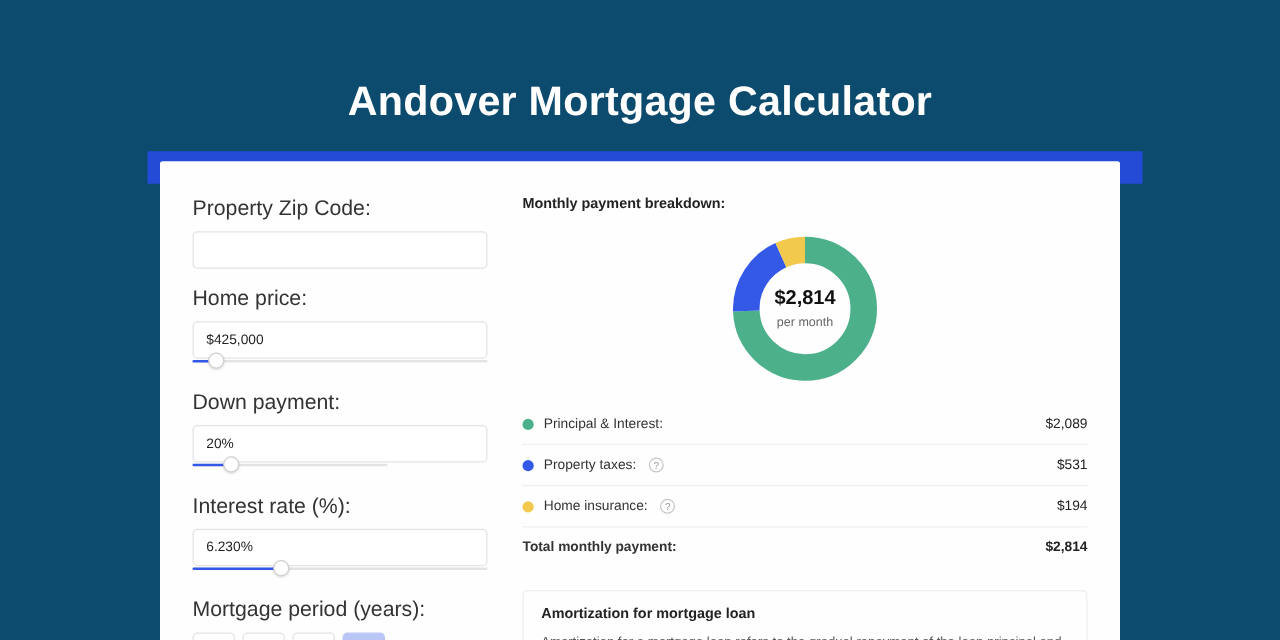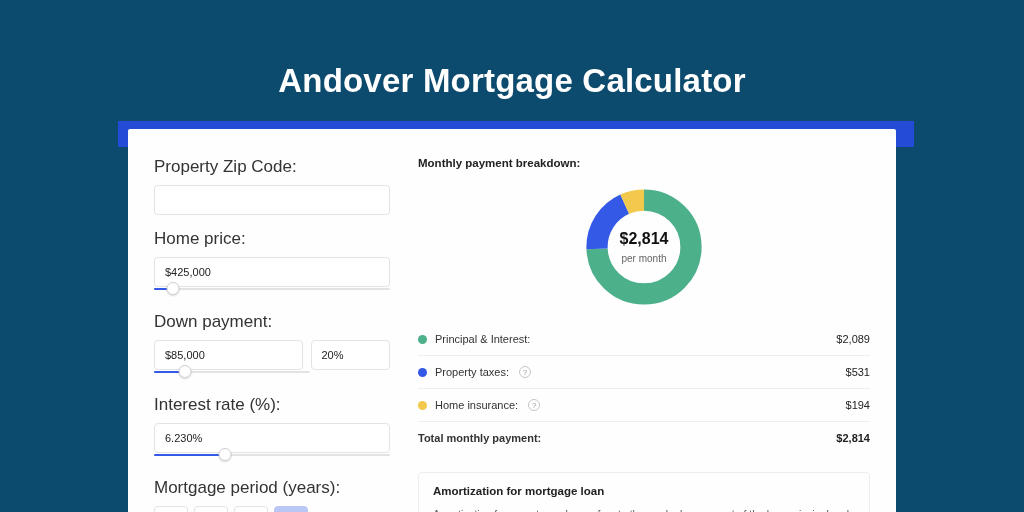--- a/index.html
+++ b/index.html
@@ -73,23 +73,20 @@
         <div class="slider-wrap">
           <div class="rail"></div>
           <div class="fill" id="fill-home" style="width: 8%;"></div>
           <div class="thumb" id="thumb-home" style="left: 8%;"></div>
         </div>
       </div>
 
       <div class="group">
         <div class="lbl">Down payment:</div>
         <div class="row-dp">
-          <div class="field">
-            <input class="field-input" value="$85,000" style="">
-          </div>
           <div class="field">
             <input class="field-input" value="20%" style="">
           </div>
         </div>
         <div class="slider-wrap" style="width:66%;">
           <div class="rail"></div>
           <div class="fill" id="fill-down" style="width: 20%;"></div>
           <div class="thumb" id="thumb-down" style="left: 20%;"></div>
         </div>
       </div>

